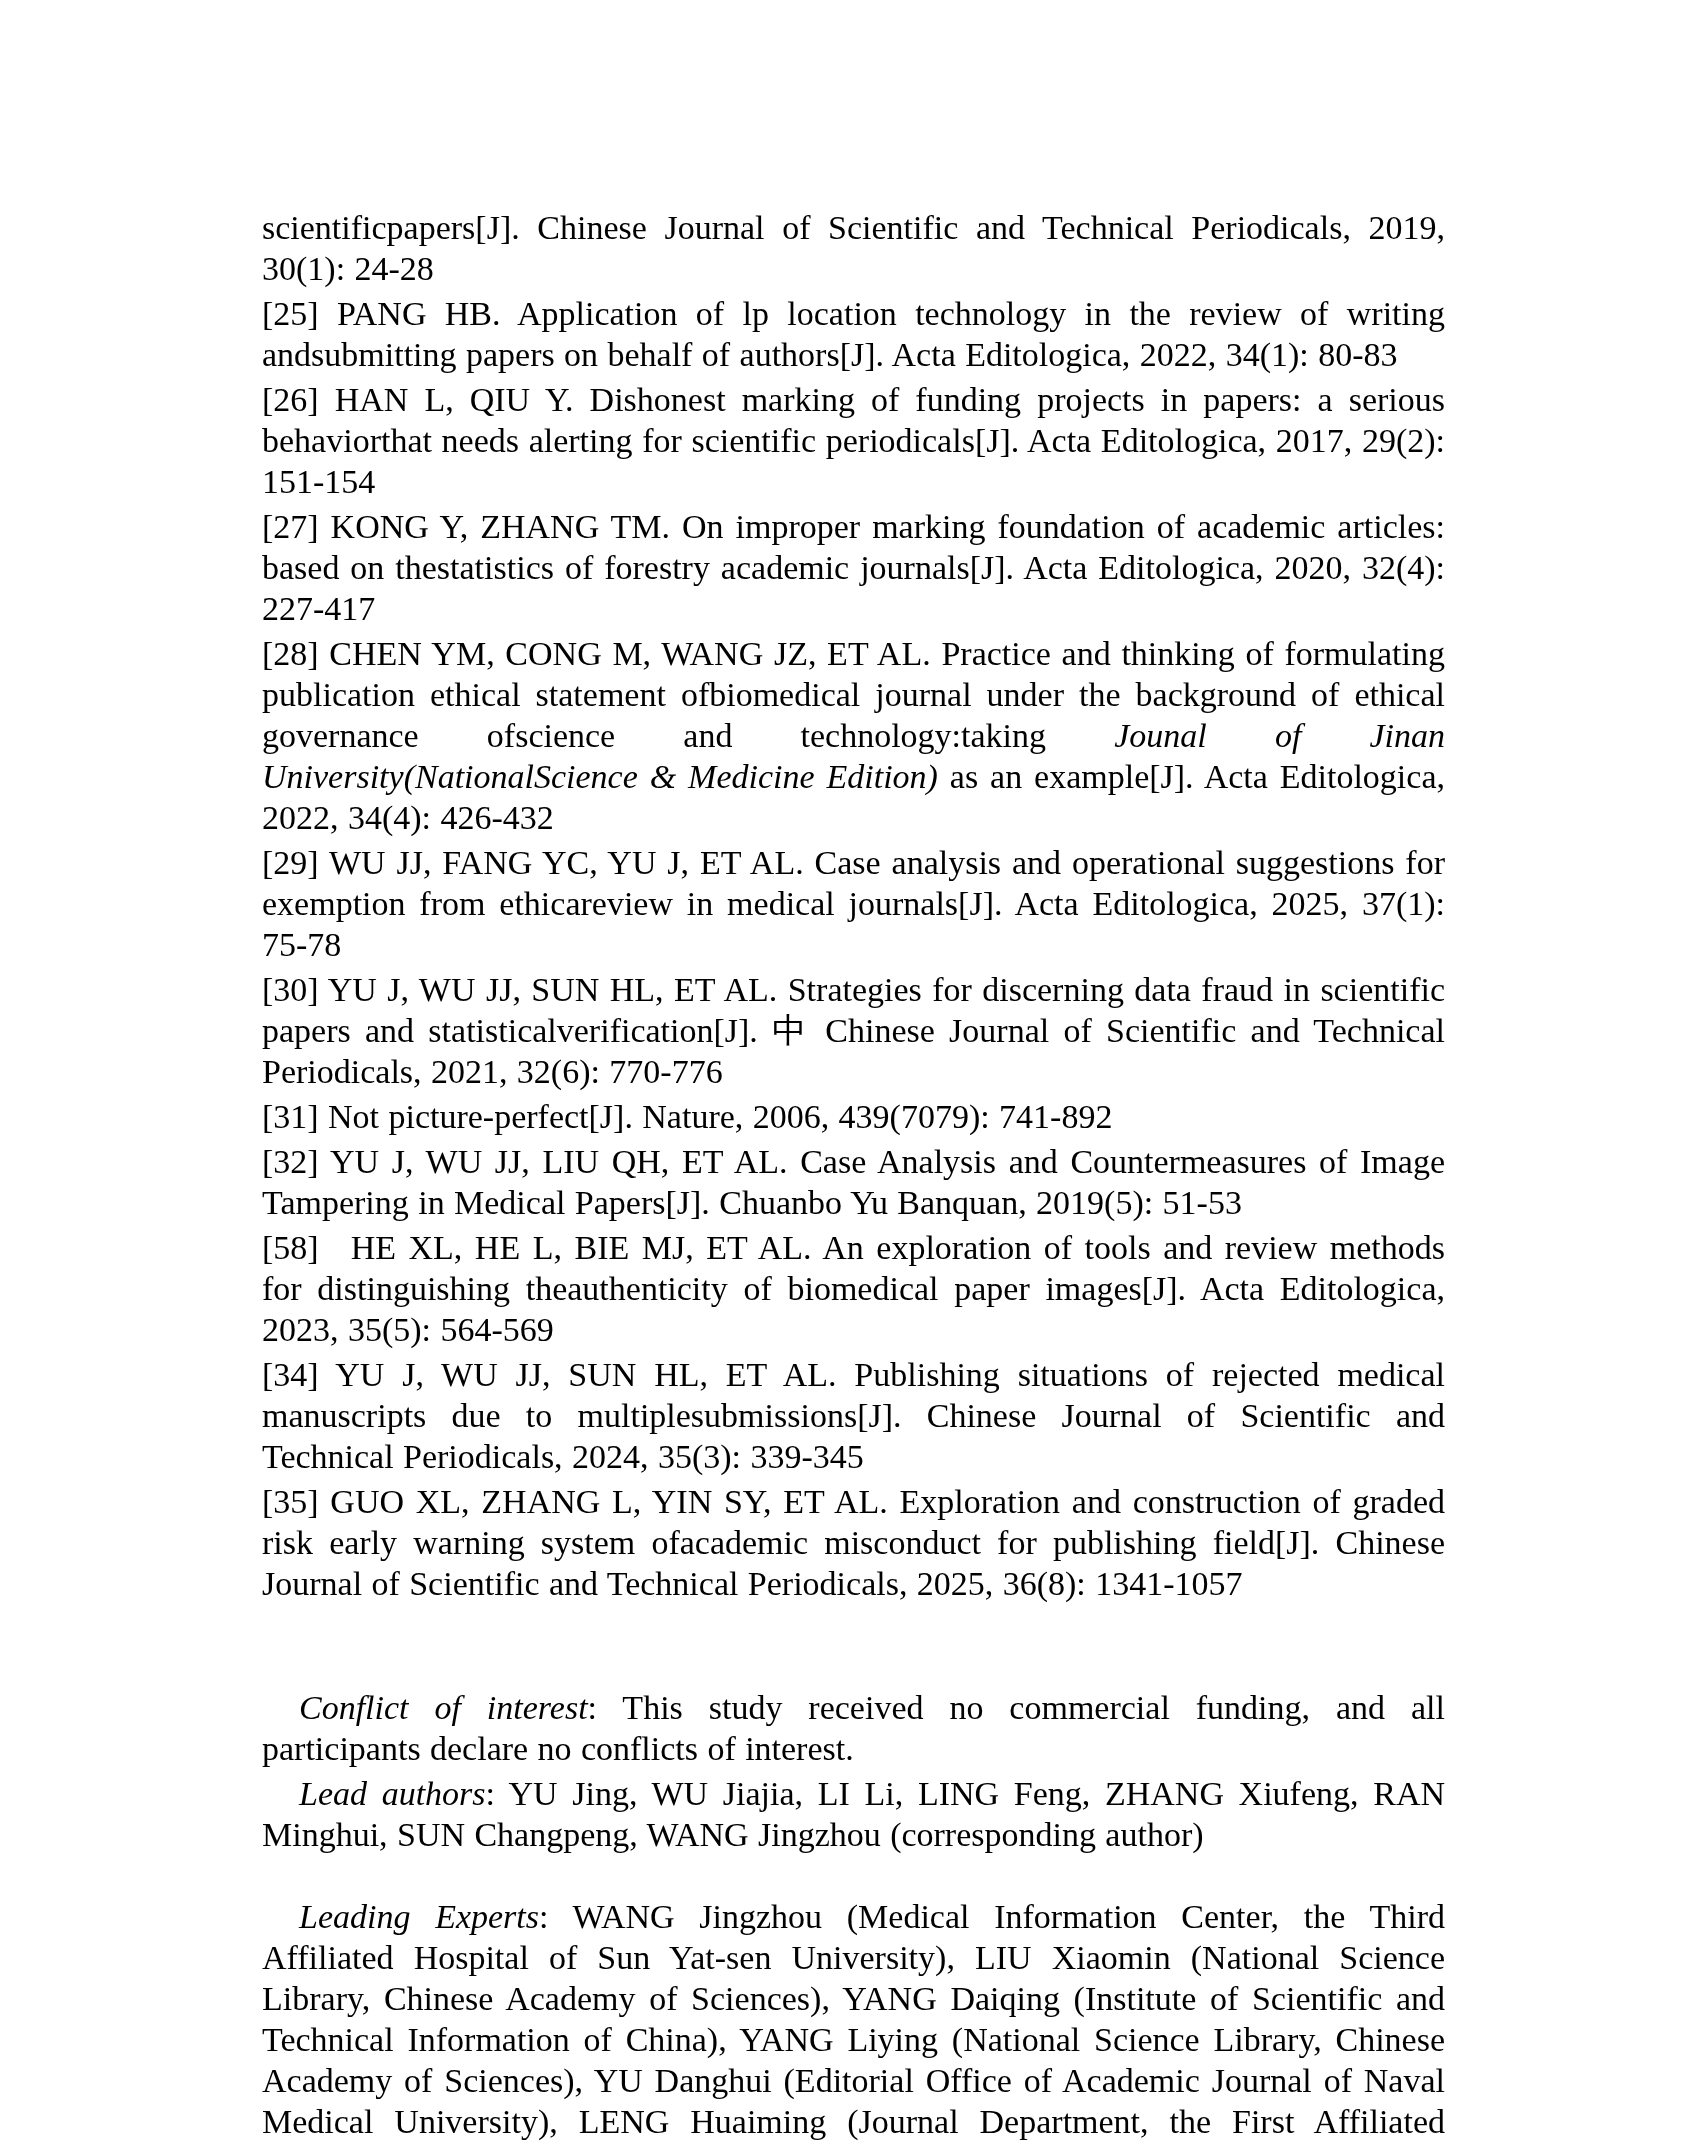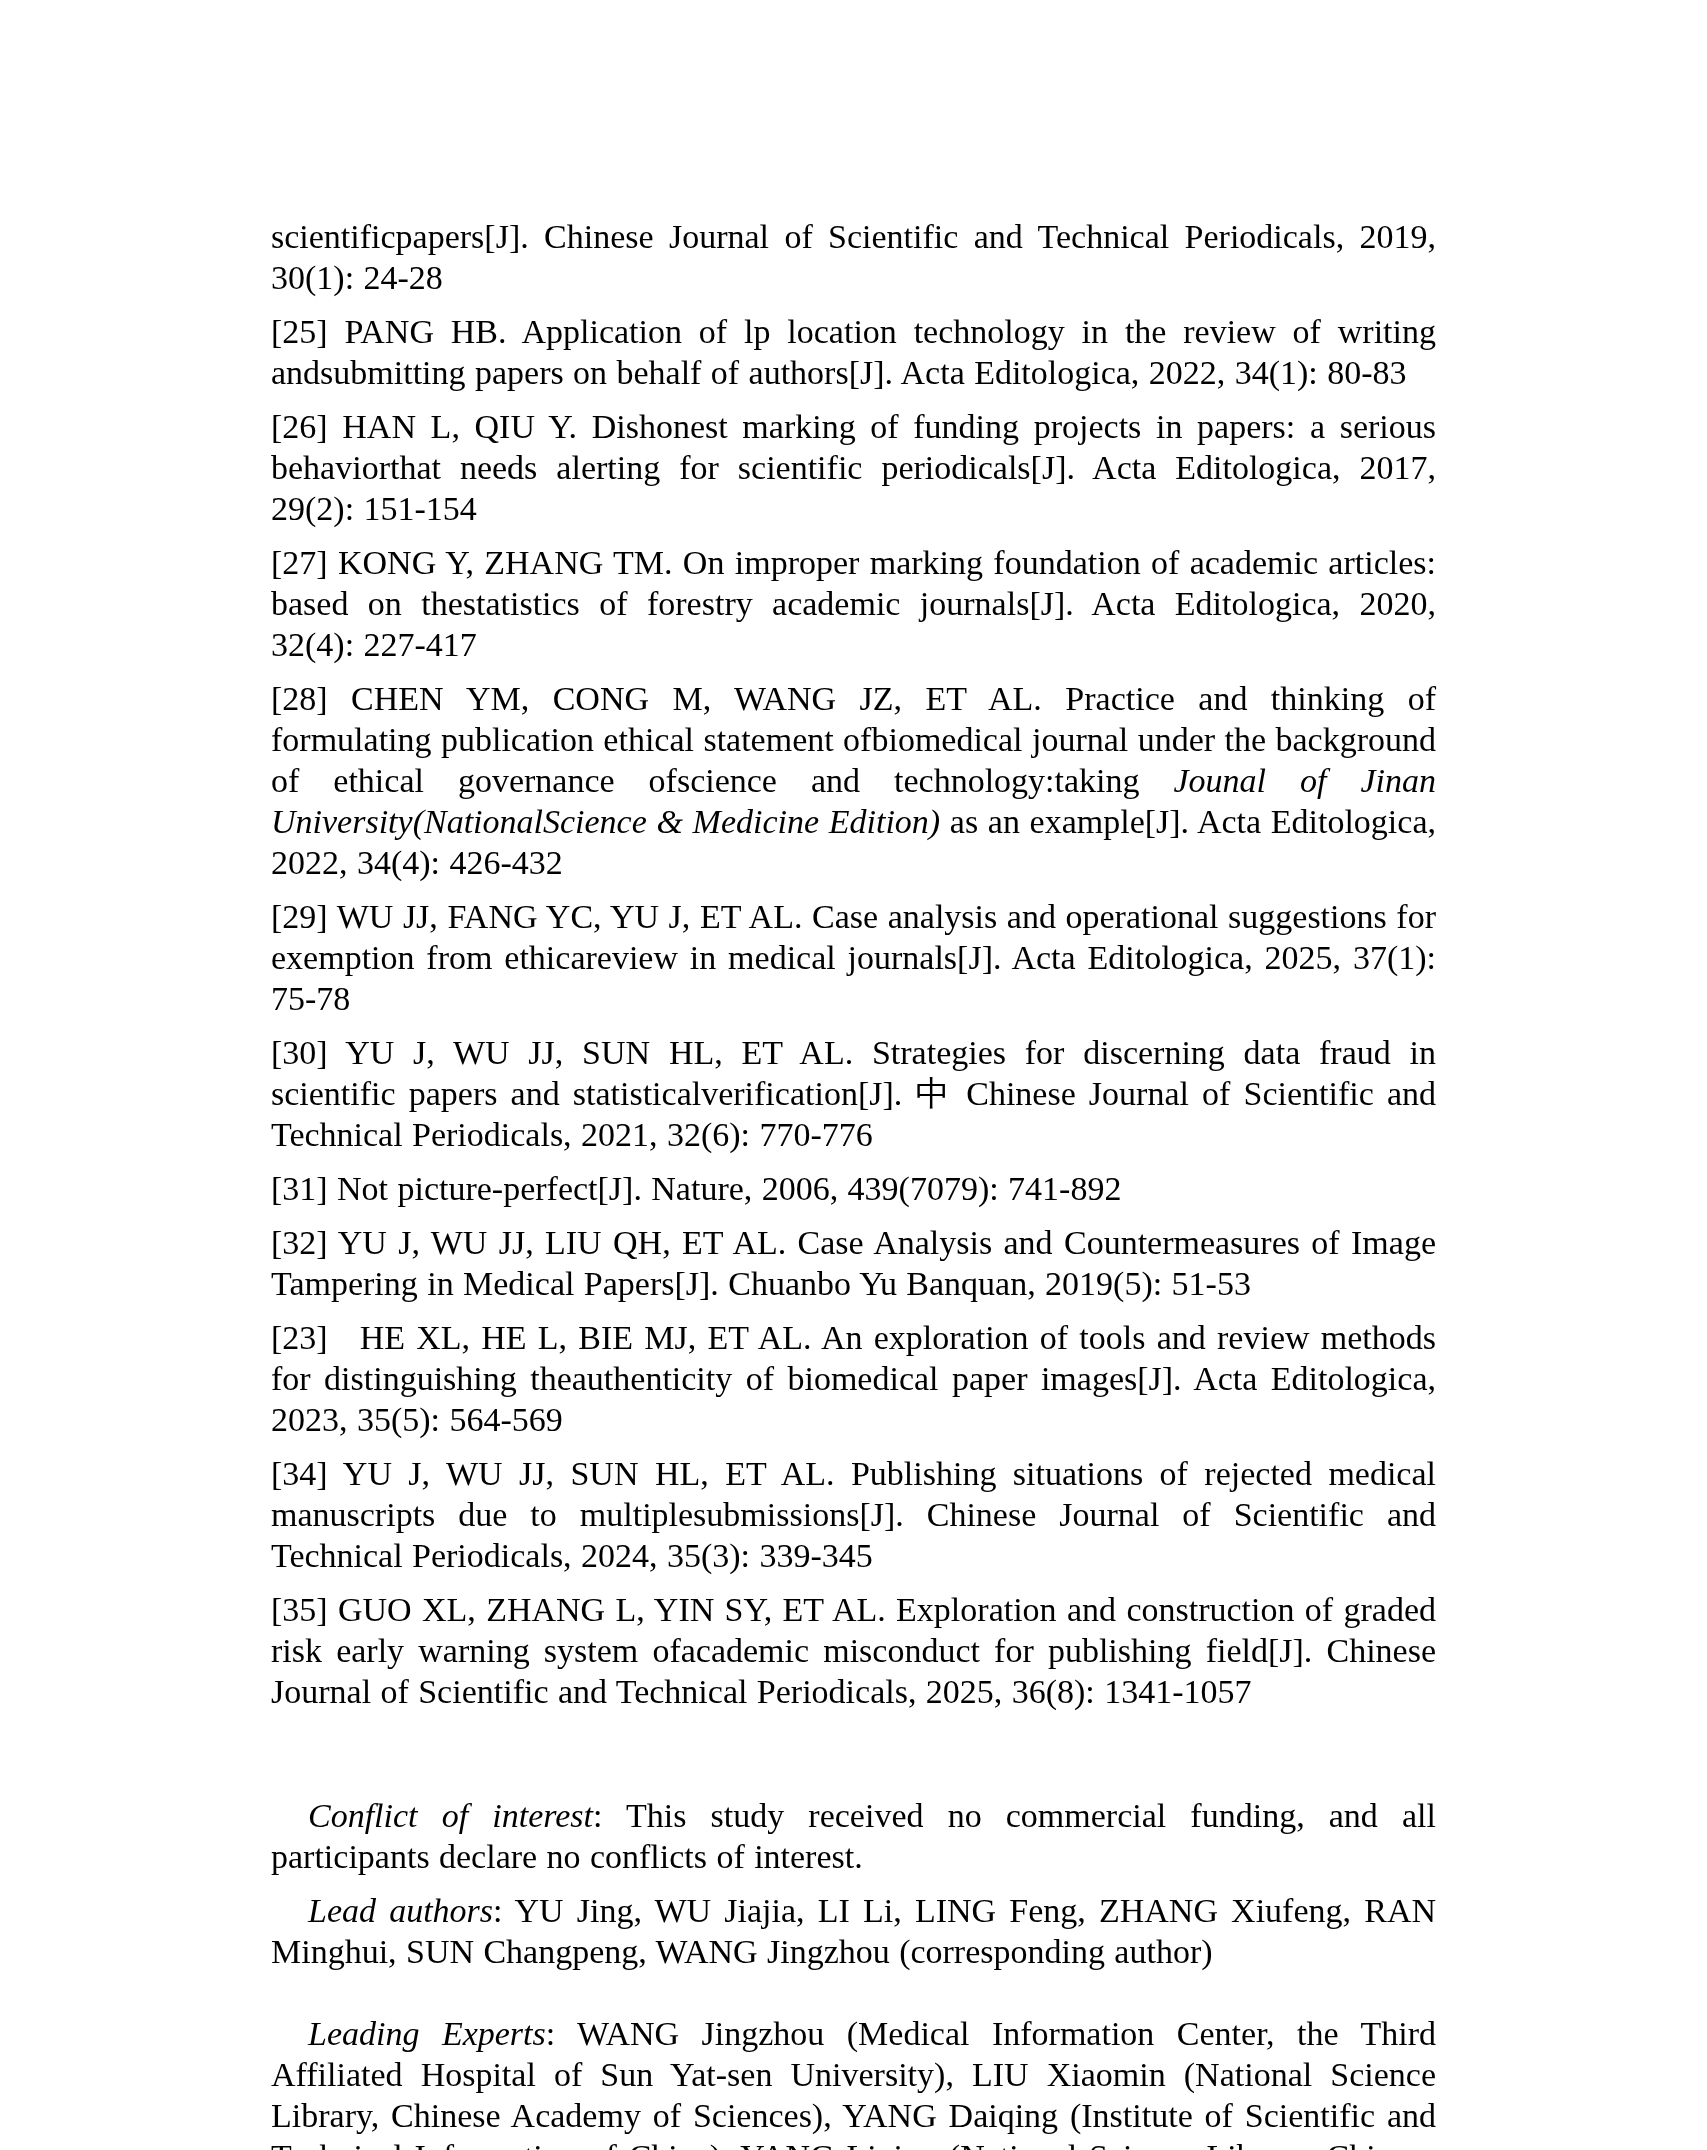--- a/index.html
+++ b/index.html
@@ -14,21 +14,21 @@
     font-family: "Liberation Serif", "DejaVu Serif", serif;
     color: #000000;
   }
   .page {
     position: absolute;
     left: 258px;
     top: 203px;
     width: 1191px;
   }
   .para {
-    margin: 13px;
+    margin: 4px;
     padding: 0;
     font-size: 34px;
     line-height: 41px;
     text-align: justify;
     color: #000000;
     word-spacing: 0.9px;
   }
   .para.indent {
     text-indent: 37px;
   }
@@ -62,21 +62,21 @@
   <p class="para"><span>[28] CHEN YM, CONG M, WANG JZ, ET AL. Practice and thinking of formulating publication ethical statement ofbiomedical journal under the background of ethical governance ofscience and technology:taking </span><span class="ital">Jounal of Jinan University(NationalScience &amp; Medicine Edition)</span><span> as an example[J]. Acta Editologica, 2022, 34(4): 426-432</span></p>
 
   <p class="para">[29] WU JJ, FANG YC, YU J, ET AL. Case analysis and operational suggestions for exemption from ethicareview in medical journals[J]. Acta Editologica, 2025, 37(1): 75-78</p>
 
   <p class="para">[30] YU J, WU JJ, SUN HL, ET AL. Strategies for discerning data fraud in scientific papers and statisticalverification[J]. 中 Chinese Journal of Scientific and Technical Periodicals, 2021, 32(6): 770-776</p>
 
   <p class="para">[31] Not picture-perfect[J]. Nature, 2006, 439(7079): 741-892</p>
 
   <p class="para">[32] YU J, WU JJ, LIU QH, ET AL. Case Analysis and Countermeasures of Image Tampering in Medical Papers[J]. Chuanbo Yu Banquan, 2019(5): 51-53</p>
 
-  <p class="para"><span>[23]</span><span class="ref33-spacer"></span><span>HE XL, HE L, BIE MJ, ET AL. An exploration of tools and review methods for distinguishing theauthenticity of biomedical paper images[J]. Acta Editologica, 2023, 35(5): 564-569</span></p>
+  <p class="para"><span>[58]</span><span class="ref33-spacer"></span><span>HE XL, HE L, BIE MJ, ET AL. An exploration of tools and review methods for distinguishing theauthenticity of biomedical paper images[J]. Acta Editologica, 2023, 35(5): 564-569</span></p>
 
   <p class="para">[34] YU J, WU JJ, SUN HL, ET AL. Publishing situations of rejected medical manuscripts due to multiplesubmissions[J]. Chinese Journal of Scientific and Technical Periodicals, 2024, 35(3): 339-345</p>
 
   <p class="para">[35] GUO XL, ZHANG L, YIN SY, ET AL. Exploration and construction of graded risk early warning system ofacademic misconduct for publishing field[J]. Chinese Journal of Scientific and Technical Periodicals, 2025, 36(8): 1341-1057</p>
 
   <p class="para indent gap-large"><span class="ital">Conflict of interest</span><span>: This study received no commercial funding, and all participants declare no conflicts of interest.</span></p>
 
   <p class="para indent"><span class="ital">Lead authors</span><span>: YU Jing, WU Jiajia, LI Li, LING Feng, ZHANG Xiufeng, RAN Minghui, SUN Changpeng, WANG Jingzhou (corresponding author)</span></p>
 
   <p class="para indent gap-small"><span class="ital">Leading Experts</span><span>: WANG Jingzhou (Medical Information Center, the Third Affiliated Hospital of Sun Yat-sen University), LIU Xiaomin (National Science Library, Chinese Academy of Sciences), YANG Daiqing (Institute of Scientific and Technical Information of China), YANG Liying (National Science Library, Chinese Academy of Sciences), YU Danghui (Editorial Office of Academic Journal of Naval Medical University), LENG Huaiming (Journal Department, the First Affiliated Hospital of Shenzhen University [the Second People's Hospital of Shenzhen]), ZHANG Yuehong (Editorial Office of Bio-Design and Manufacturing, Zhejiang University), ZHANG Xin (Society of Science and Technology Periodicals of Chinese Universities), ZHANG Moyi (John Wiley &amp; Sons, Inc.), ZHANG Tieming (Editorial Office of the Journal of Beijing</span></p>

